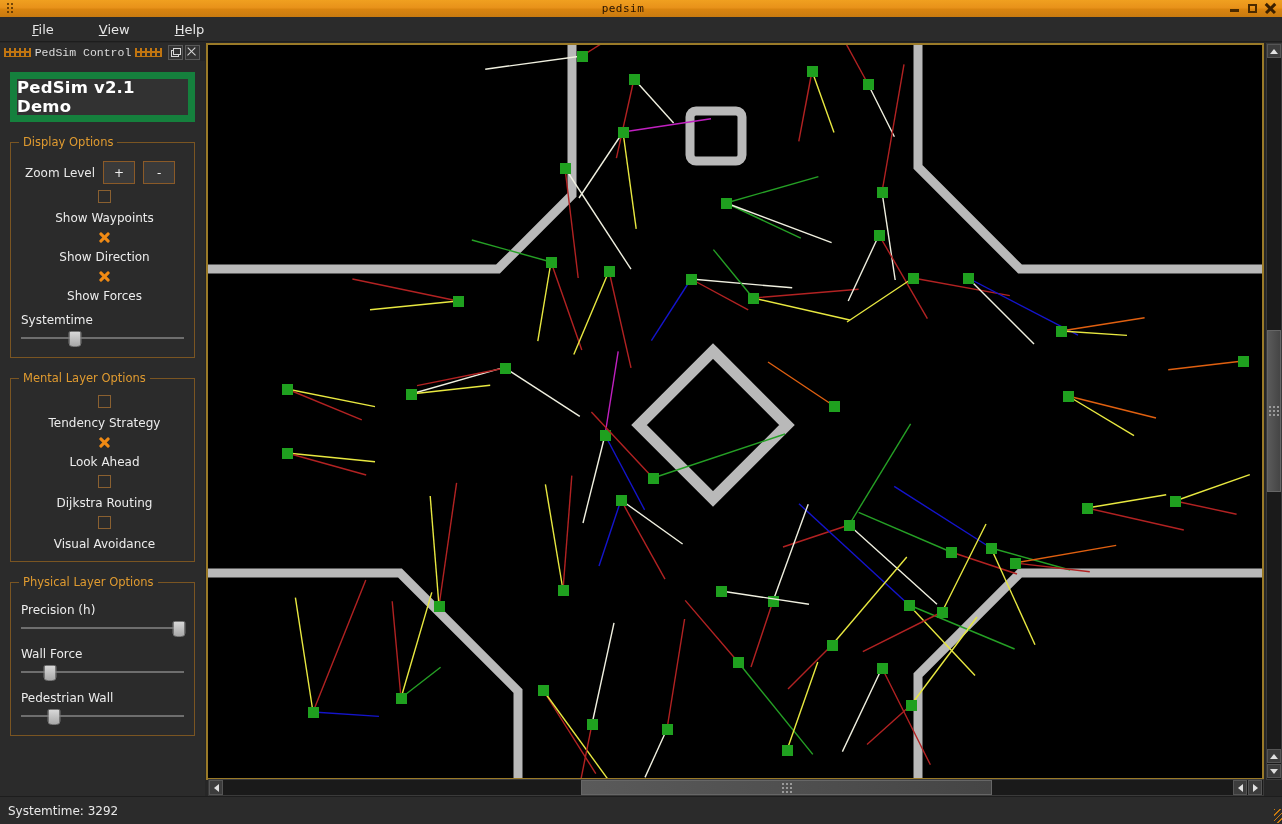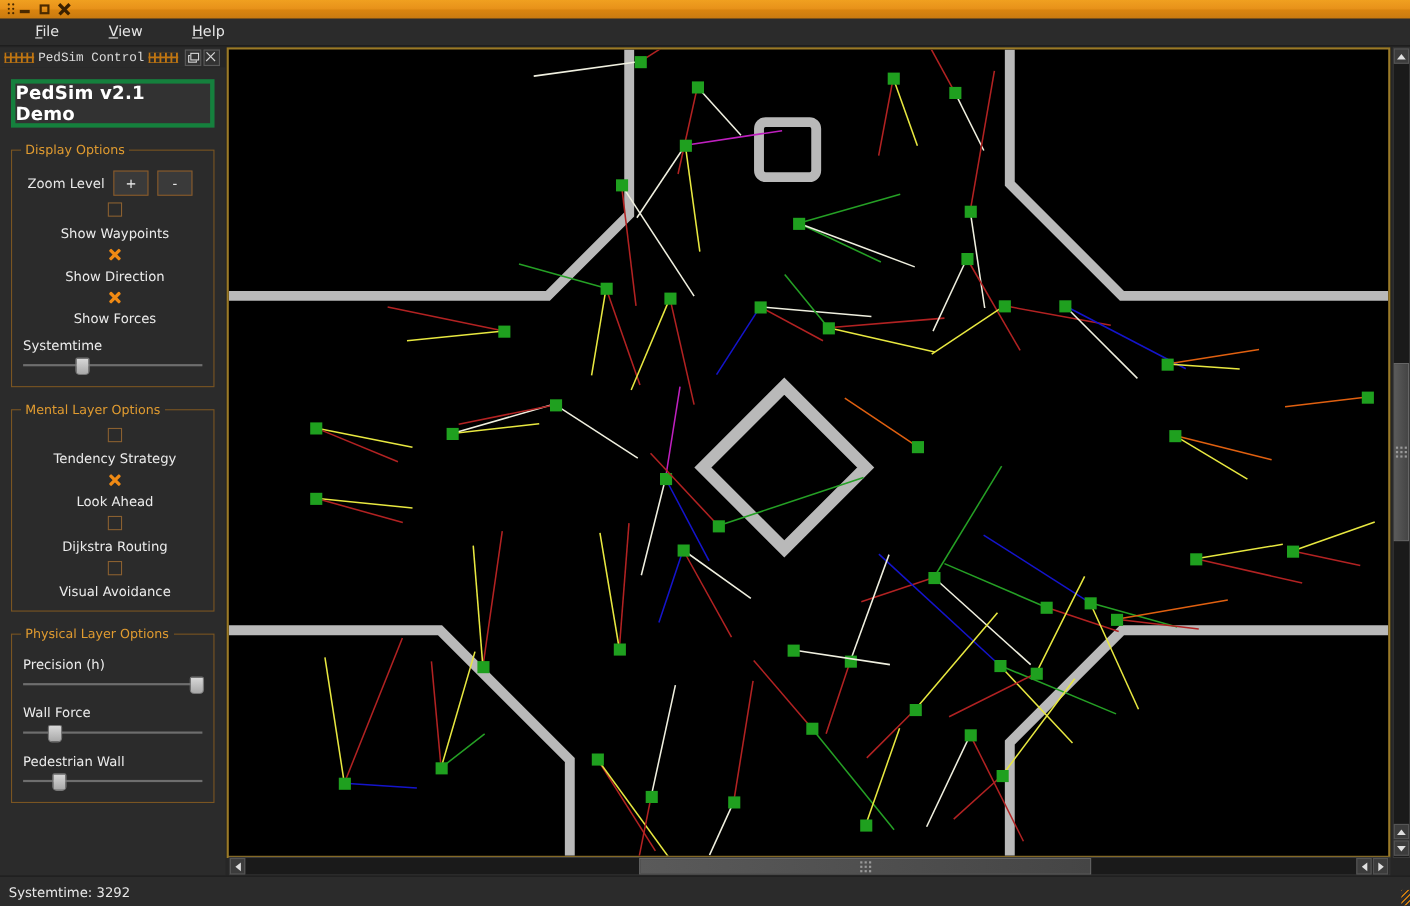--- a/index.html
+++ b/index.html
@@ -104,21 +104,21 @@
 
   
   .sidebar {
     position: absolute; left: 0; top: 61px;
     width: 205px; height: 735px;
     background: #2b2b2b;
   }
   .demo-banner {
     margin: 11px 10px 0 10px;
     height: 36px;
-    border: 4px solid #15803d;
+    border: 7px solid #15803d;
     background: #323232;
     display: flex; align-items: center; justify-content: center;
     color: #ffffff; font-size: 16.5px; font-weight: bold;
     letter-spacing: .2px;
   }
 
   fieldset.group {
     margin: 13px 10px 0 10px;
     border: 1px solid #7a5522;
     padding: 4px 8px 10px 8px;
@@ -241,20 +241,21 @@
 
   <div class="titlebar">
     <span class="tb-grip">
       <i></i>
         <i></i>
         <i></i>
         <i></i>
         <i></i>
         <i></i>
     </span>
+    <span class="tb-title">pedsim</span>
     <span class="tb-buttons">
       <span class="tb-btn tb-min"></span>
       <span class="tb-btn tb-max"></span>
       <span class="tb-btn tb-close"></span>
     </span>
   </div>
 
   <div class="menubar">
     <span class="menu-item"><u>F</u><span>ile</span></span>
     <span class="menu-item"><u>V</u>iew</span>

